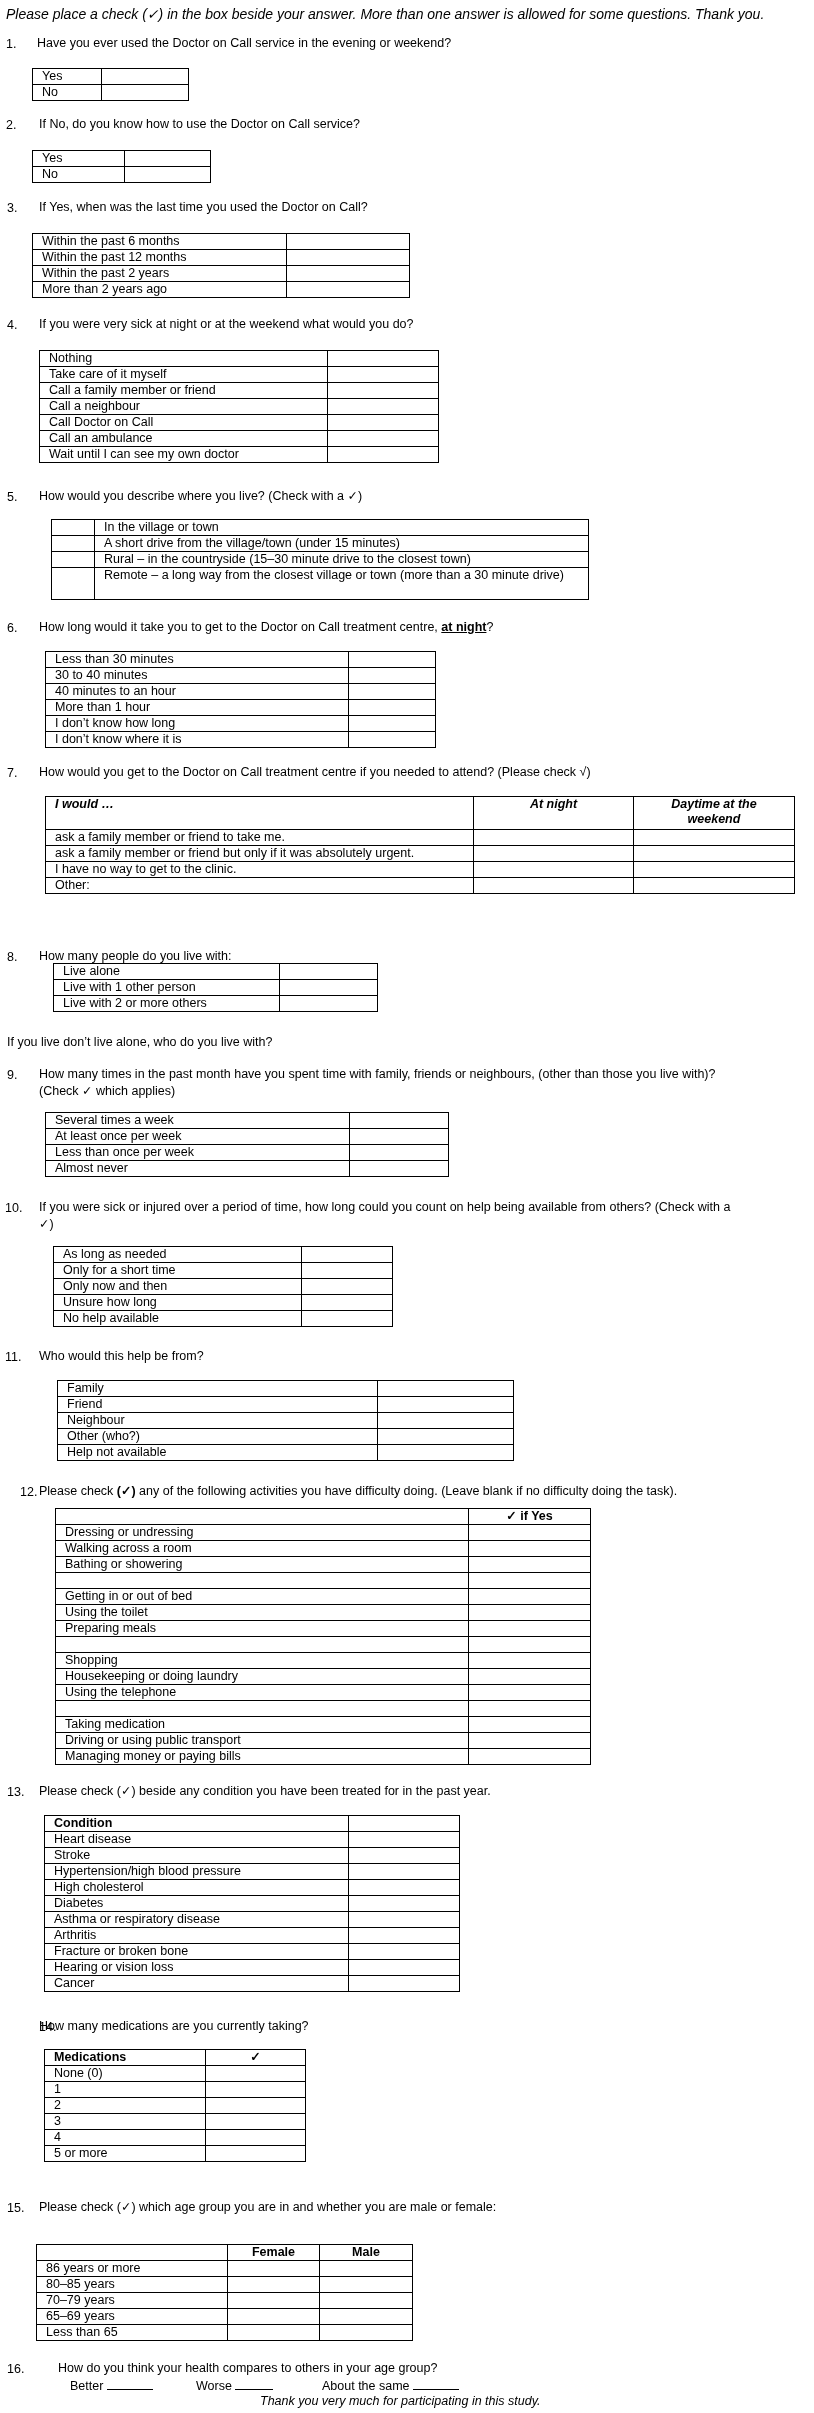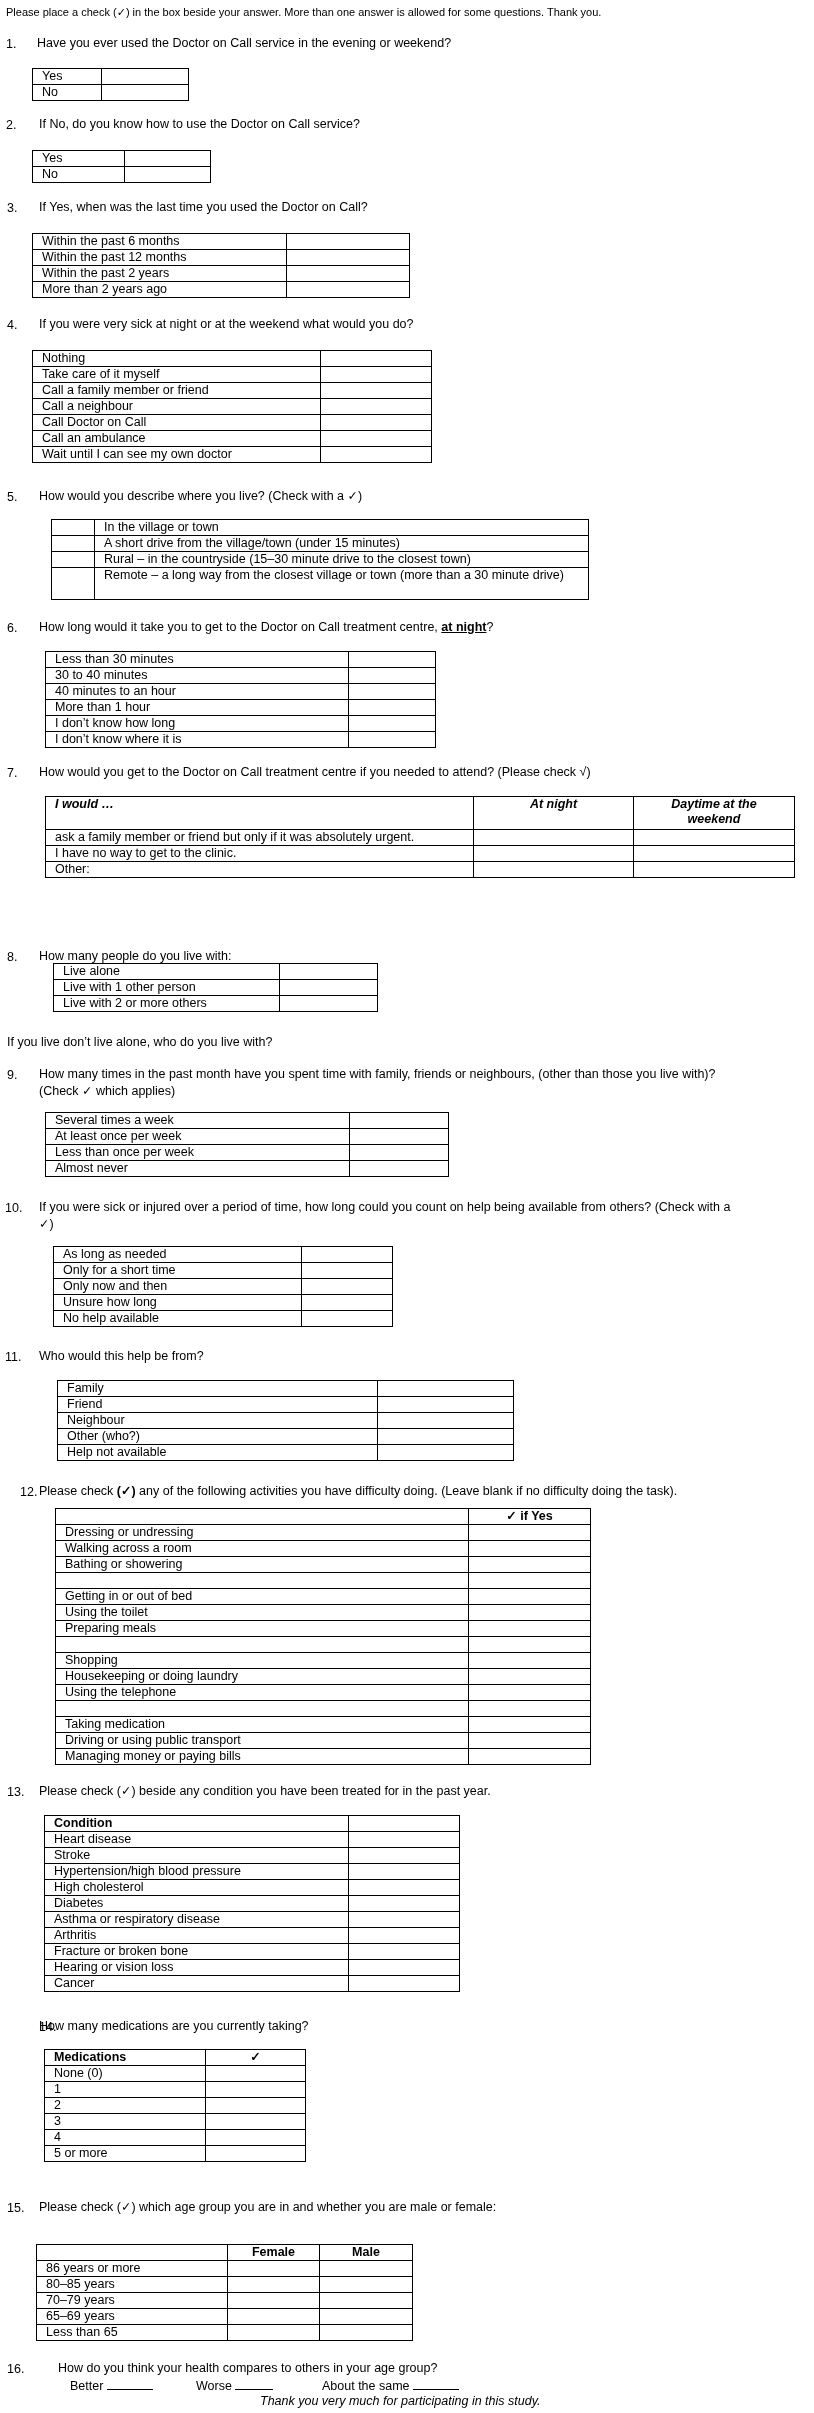--- a/index.html
+++ b/index.html
@@ -1,18 +1,18 @@
 <!DOCTYPE html>
 <html><head>
 <meta charset="utf-8">
 <style>
   html, body { margin: 0; padding: 0; background: #ffffff; }
   body { width: 814px; height: 2413px; position: relative; font-family: "Liberation Sans", sans-serif; color: #000; font-size: 12.5px; overflow: hidden; }
   .abs { position: absolute; white-space: nowrap; }
-  .intro { font-size: 11px; }
+  .intro { font-style: italic; font-size: 14px; }
   .qnum { position: absolute; font-size: 12.5px; }
   .qtext { position: absolute; font-size: 12.5px; line-height: 17px; }
   table.grid { position: absolute; border-collapse: collapse; table-layout: fixed; }
   table.grid td { border: 1.3px solid #000; padding: 0 0 0 9px; height: 15px; line-height: 15px; font-size: 12.5px; vertical-align: top; overflow: hidden; white-space: nowrap; }
   table.grid td.box { padding: 0; }
   table.grid td.hdr { font-weight: bold; }
   table.grid td.center { text-align: center; padding: 0; }
   table.grid td.ital { font-style: italic; font-weight: bold; }
   table.grid td.wrap { white-space: normal; line-height: 15px; }
   .blank { display: inline-block; border-bottom: 1.3px solid #000; height: 12px; vertical-align: baseline; }
@@ -86,21 +86,21 @@
         </tr>
     <tr>
           <td>More than 2 years ago</td>
           <td class="box"></td>
         </tr>
   </tbody>
     </table>
 
   <div class="qnum" style="left:7px; top:318px;">4.</div>
   <div class="qtext abs" style="left:39px; top:316px;">If you were very sick at night or at the weekend what would you do?</div>
-  <table class="grid" style="left:32px; top:350px; width:399px;">
+  <table class="grid" style="left:39px; top:350px; width:399px;">
     <colgroup>
         <col style="width:288px">
         <col style="width:111px">
       </colgroup>
     <tbody>
         <tr>
           <td>Nothing</td>
           <td class="box"></td>
         </tr>
     <tr>
@@ -199,20 +199,25 @@
         <col style="width:428px">
         <col style="width:160px">
         <col style="width:161px">
       </colgroup>
     <tbody>
         <tr>
       <td class="ital" style="height:32px;">I would …</td>
       <td class="ital center" style="height:32px;">At night</td>
       <td class="ital center wrap" style="height:32px; padding:0 20px;">Daytime at the weekend</td>
     </tr>
+    <tr>
+          <td>ask a family member or friend to take me.</td>
+          <td class="box"></td>
+          <td class="box"></td>
+        </tr>
     <tr>
           <td>ask a family member or friend but only if it was absolutely urgent.</td>
           <td class="box"></td>
           <td class="box"></td>
         </tr>
     <tr>
           <td>I have no way to get to the clinic.</td>
           <td class="box"></td>
           <td class="box"></td>
         </tr>

